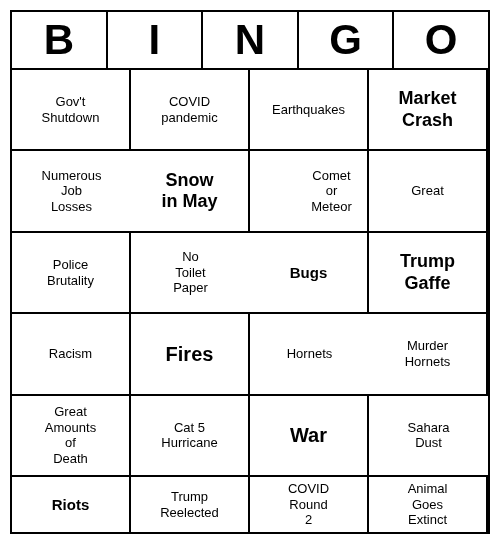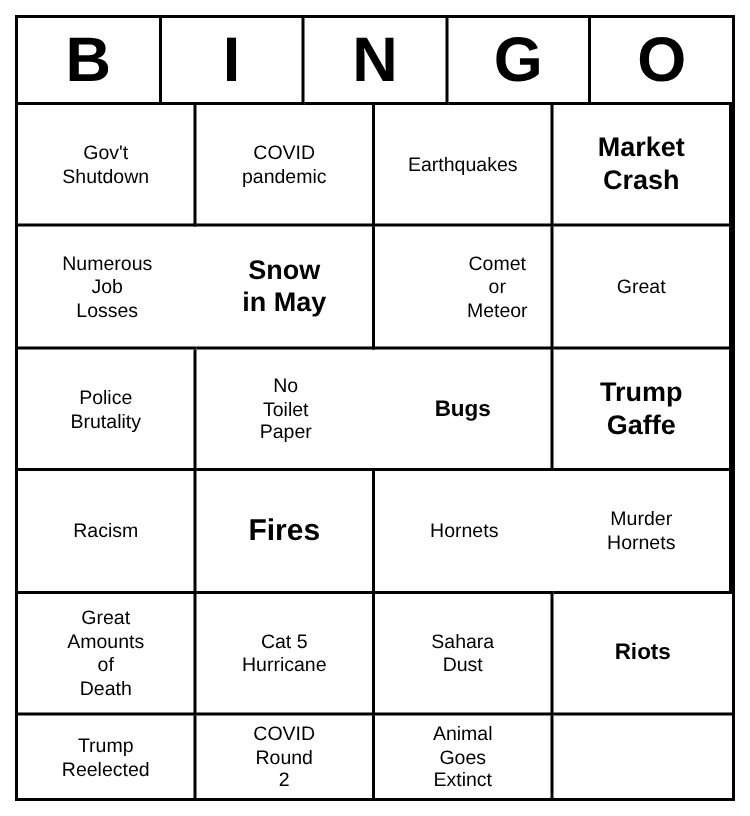--- a/index.html
+++ b/index.html
@@ -166,20 +166,23 @@
       <div class="bingo-cell">
         <span style="white-space: pre-line;">Great
 Amounts
 of
 Death</span>
       </div>
       <div class="bingo-cell">
         <span style="white-space: pre-line; text-align: center;">Cat 5
 Hurricane</span>
       </div>
+      <div class="bingo-cell xlarge">
+        <span style="white-space: pre-line;">War</span>
+      </div>
       <div class="bingo-cell">
         <span style="white-space: pre-line;">Sahara
 Dust</span>
       </div>
       <div class="bingo-cell large">
         <span style="white-space: pre-line;">Riots</span>
       </div>
       <div class="bingo-cell">
         <span style="white-space: pre-line;">Trump
 Reelected</span>

